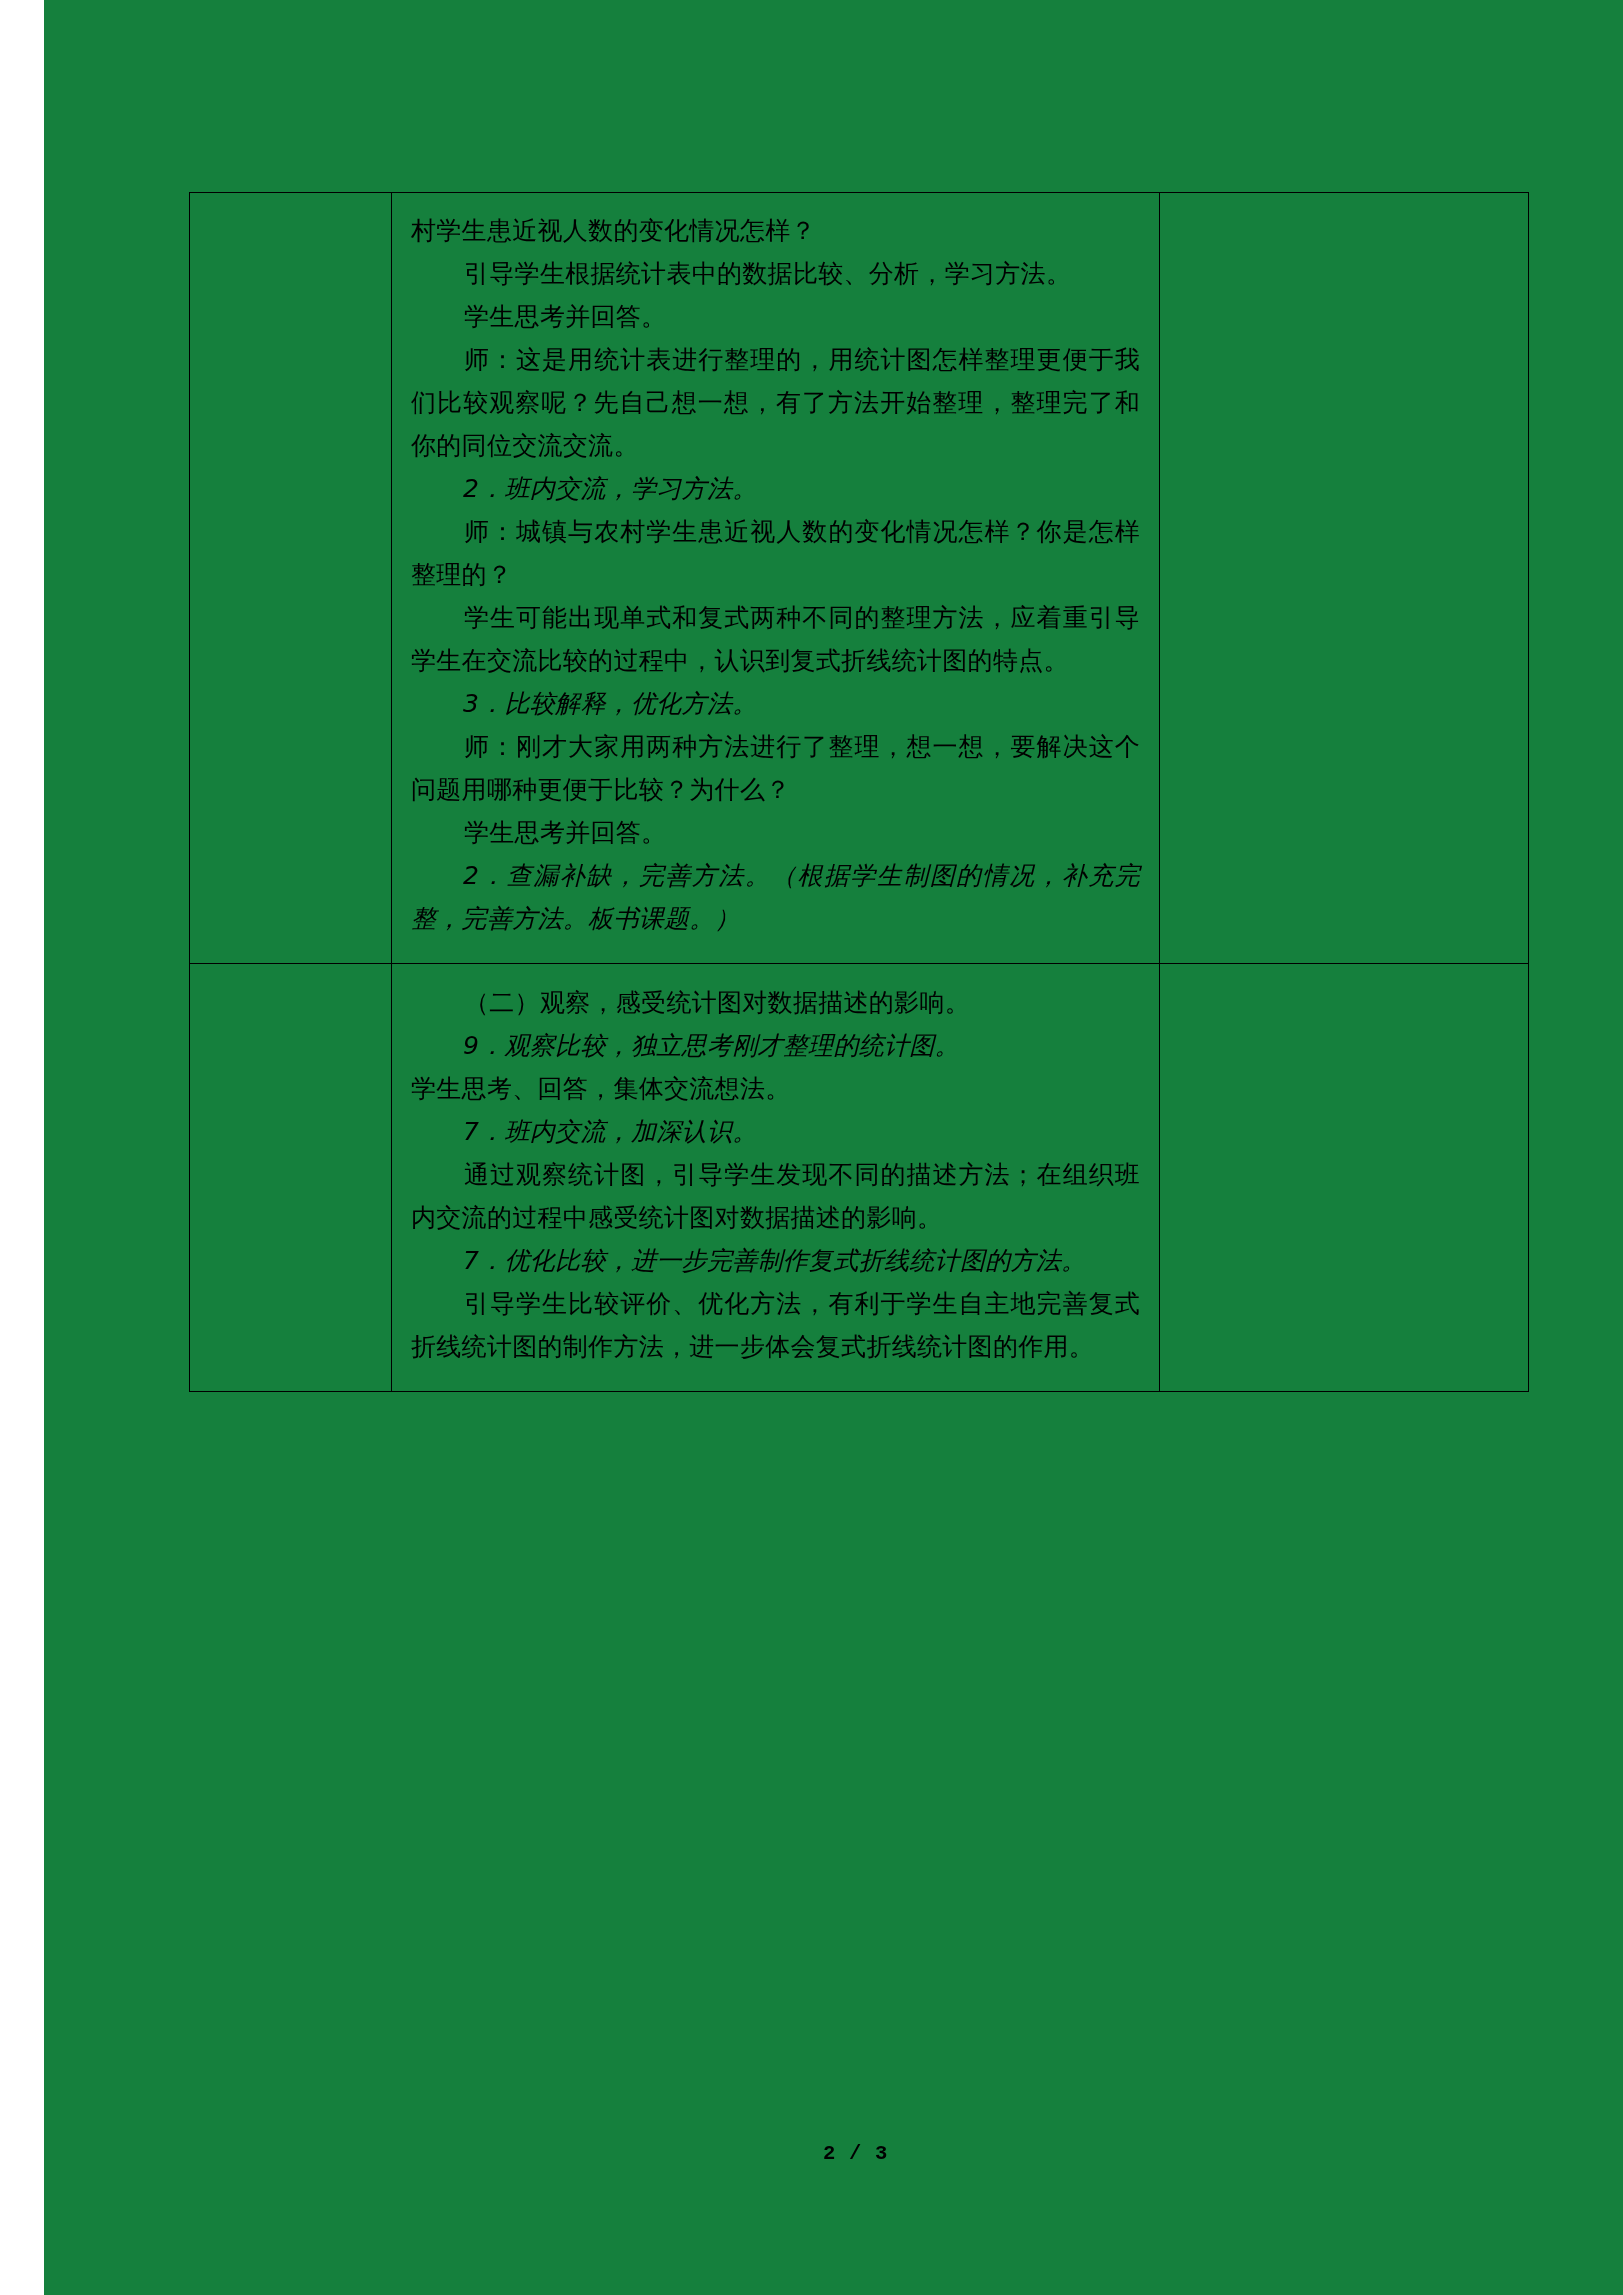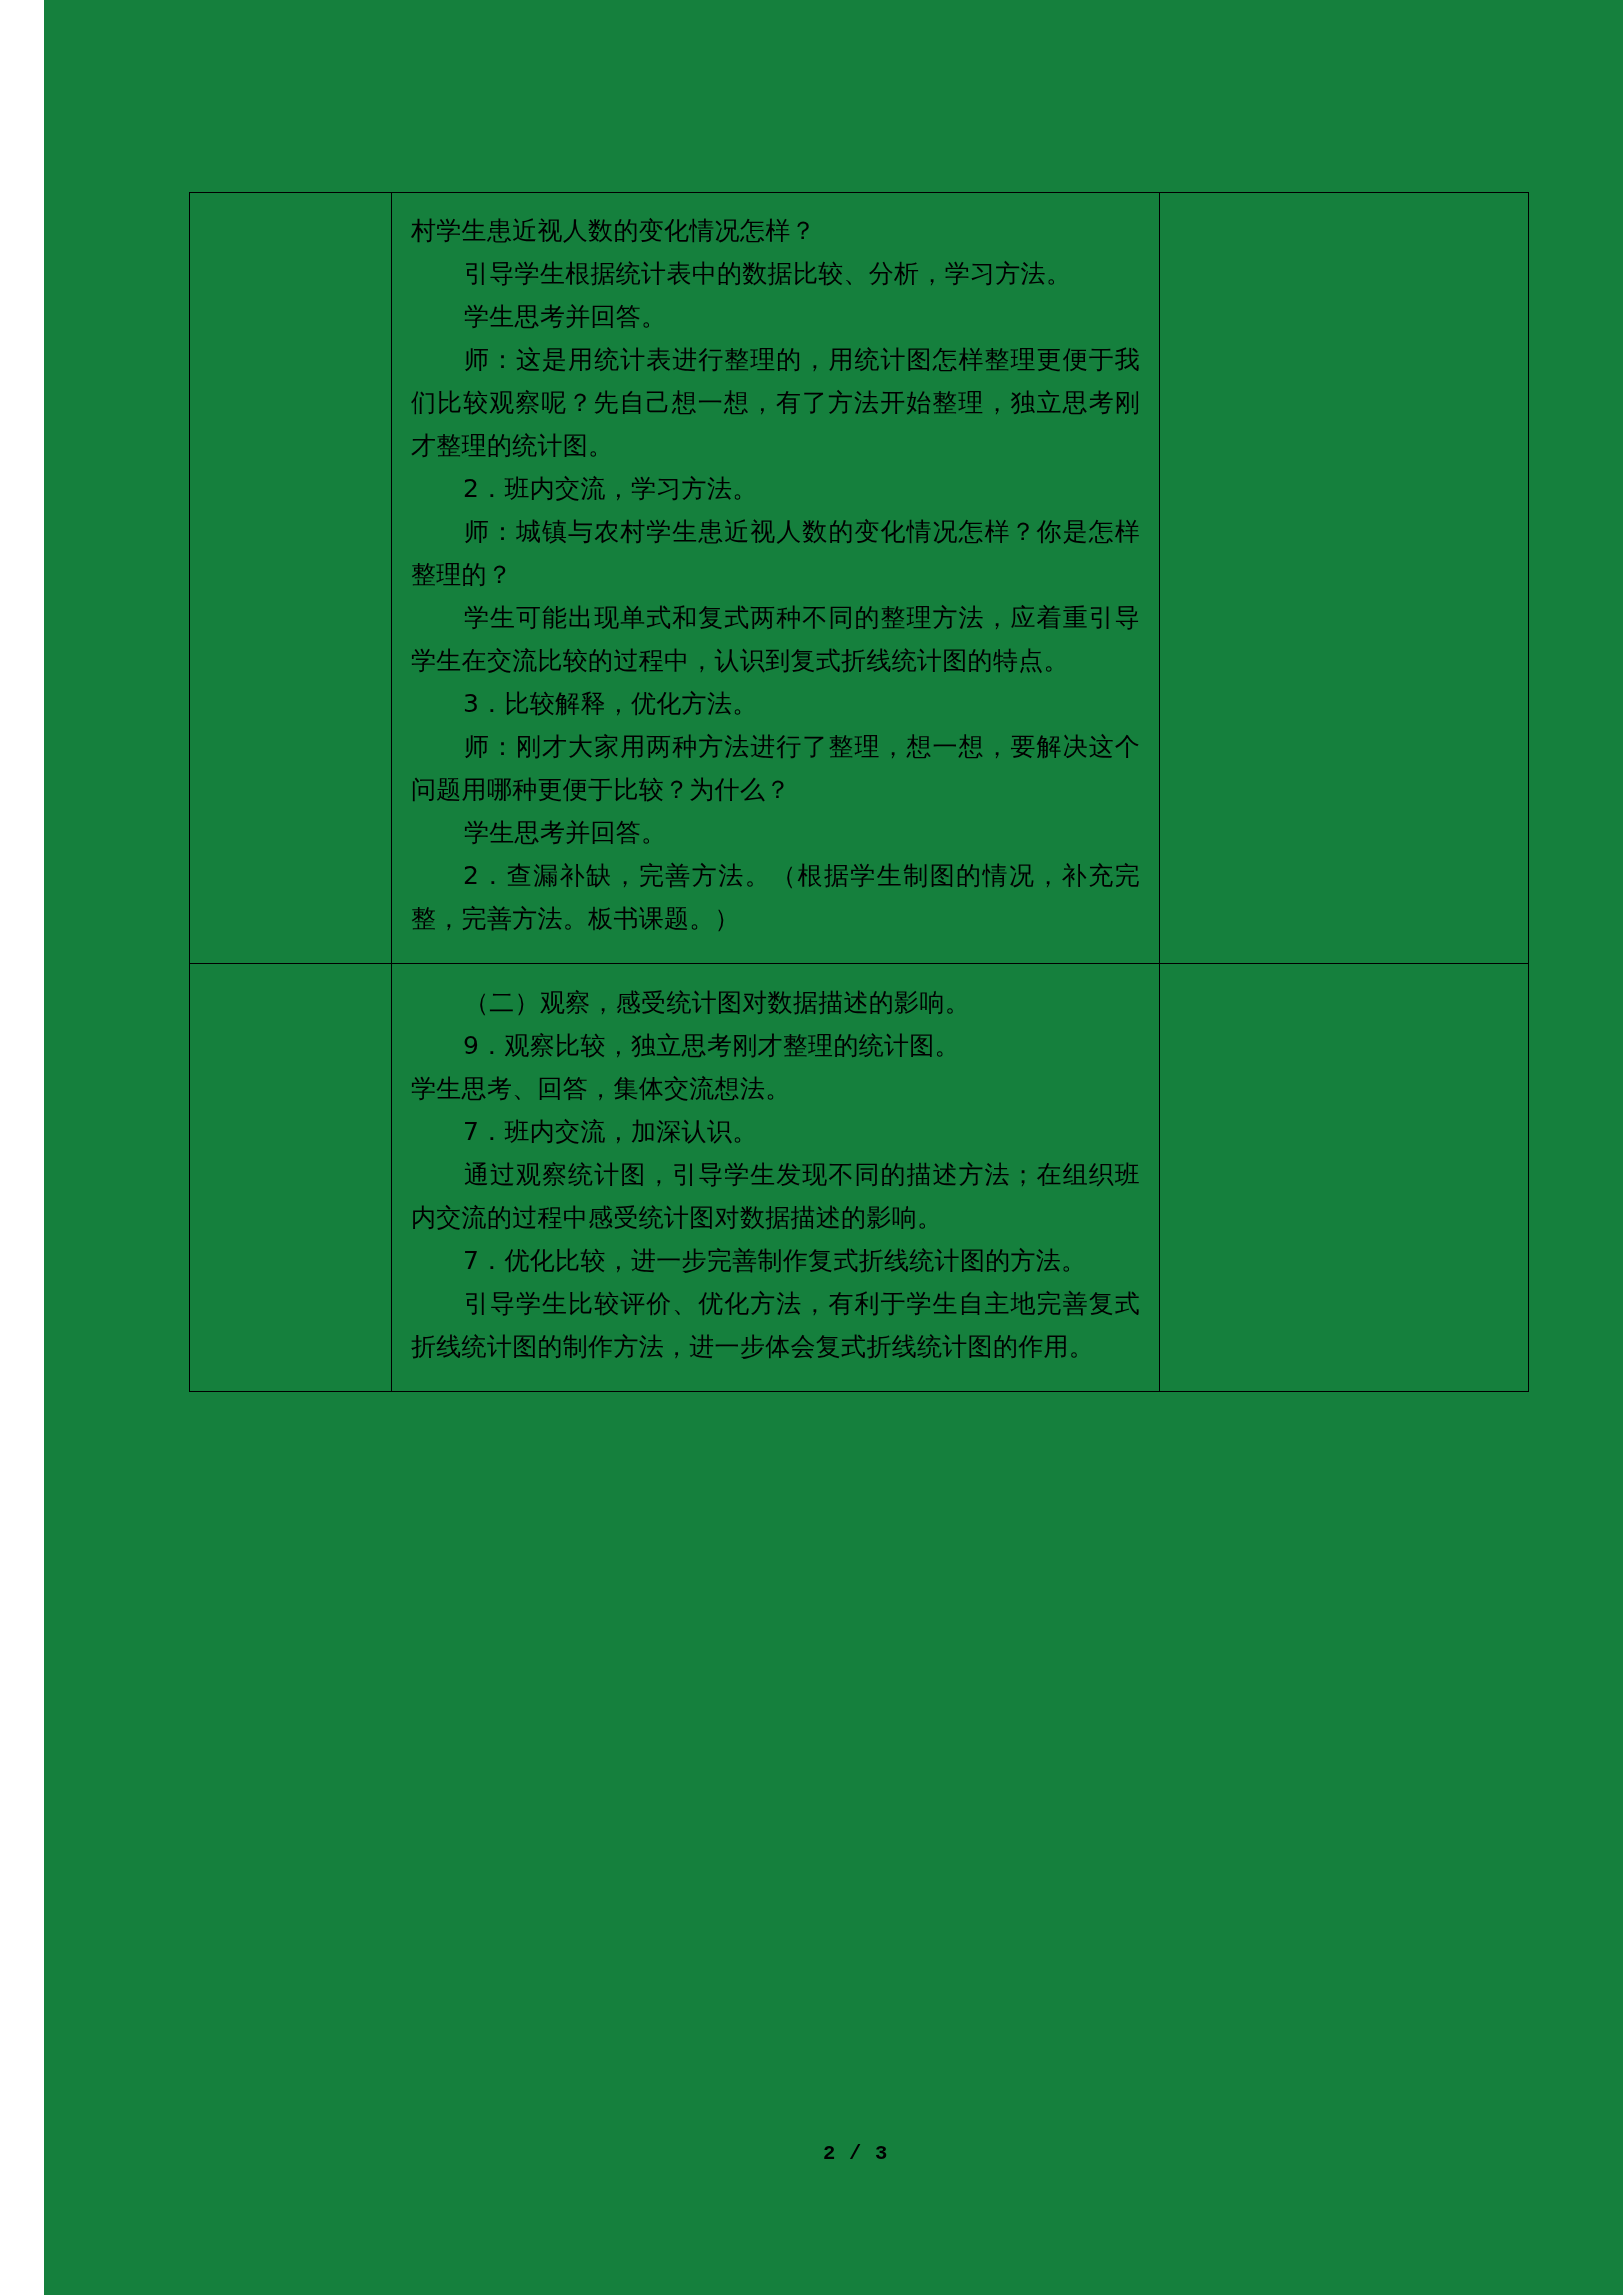--- a/index.html
+++ b/index.html
@@ -50,20 +50,21 @@
     text-align: justify;
     text-justify: inter-ideograph;
     margin: 0;
     font-family: "DejaVu Sans", sans-serif;
   }
   .indent {
     text-indent: 53px;
   }
   .indent-num {
     text-indent: 52px;
+    font-style: italic;
   }
   .empty-cell {
     min-height: 27px;
   }
   .footer {
     position: absolute;
     left: 0;
     top: 2142px;
     width: 1623px;
     text-align: center;
@@ -82,21 +83,21 @@
     <tbody>
       <tr>
         <td class="col-left">
           <div class="cell-inner empty-cell"></div>
         </td>
         <td class="col-mid">
           <div class="cell-inner">
             <p class="para">村学生患近视人数的变化情况怎样？</p>
             <p class="para indent">引导学生根据统计表中的数据比较、分析，学习方法。</p>
             <p class="para indent">学生思考并回答。</p>
-            <p class="para indent">师：这是用统计表进行整理的，用统计图怎样整理更便于我们比较观察呢？先自己想一想，有了方法开始整理，独立思考刚才整理的统计图。</p>
+            <p class="para indent">师：这是用统计表进行整理的，用统计图怎样整理更便于我们比较观察呢？先自己想一想，有了方法开始整理，整理完了和你的同位交流交流。</p>
             <p class="para indent-num">2．班内交流，学习方法。</p>
             <p class="para indent">师：城镇与农村学生患近视人数的变化情况怎样？你是怎样整理的？</p>
             <p class="para indent">学生可能出现单式和复式两种不同的整理方法，应着重引导学生在交流比较的过程中，认识到复式折线统计图的特点。</p>
             <p class="para indent-num">3．比较解释，优化方法。</p>
             <p class="para indent">师：刚才大家用两种方法进行了整理，想一想，要解决这个问题用哪种更便于比较？为什么？</p>
             <p class="para indent">学生思考并回答。</p>
             <p class="para indent-num">2．查漏补缺，完善方法。（根据学生制图的情况，补充完整，完善方法。板书课题。）</p>
           </div>
         </td>
         <td class="col-right">

